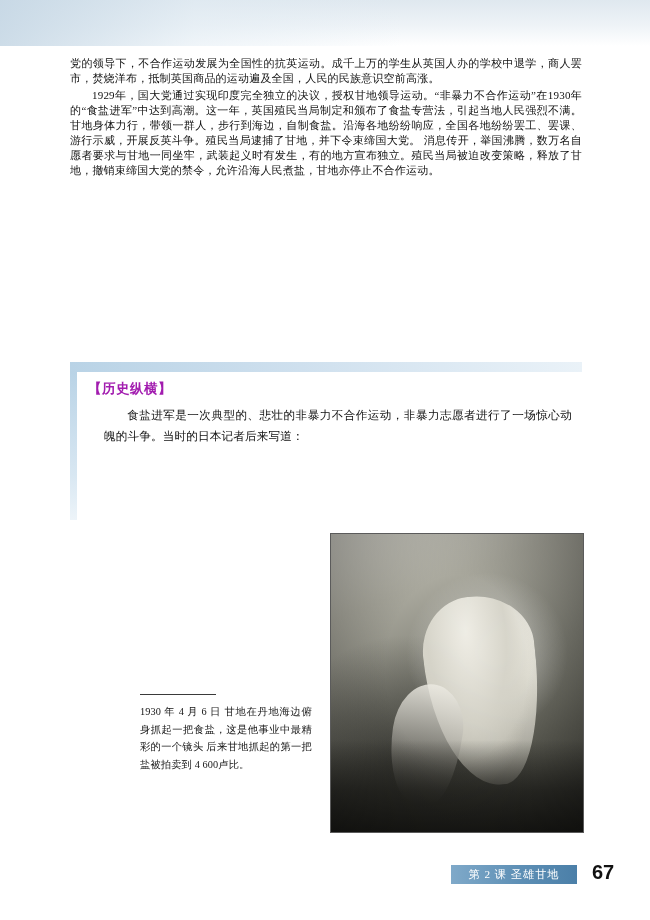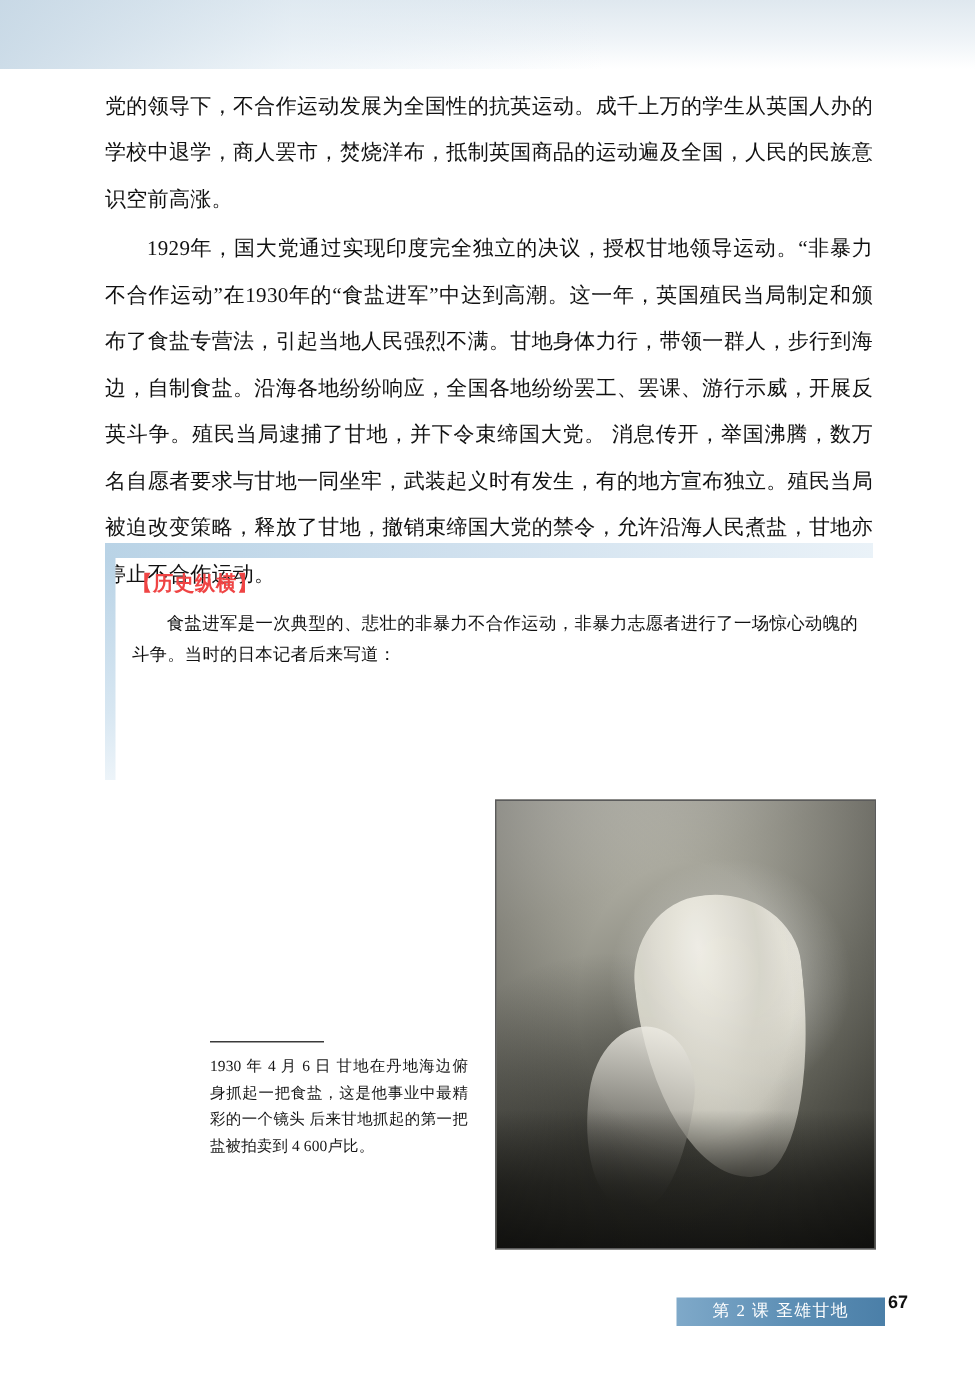--- a/index.html
+++ b/index.html
@@ -41,22 +41,22 @@
   }
   
   .content {
     position: absolute;
     left: 70px;
     top: 56px;
     width: 512px;
   }
   p.para {
     margin: 0 0 2px 0;
-    font-size: 14px;
-    line-height: 31px;
+    font-size: 11px;
+    line-height: 15px;
     text-align: justify;
     text-justify: inter-ideograph;
     text-indent: 2em;
     letter-spacing: 0.2px;
   }
   p.para.first { text-indent: 0; }
 
   
   .feature {
     position: absolute;
@@ -80,30 +80,30 @@
     height: 148px;
     background: linear-gradient(180deg, #b9d3e6 0%, #d8e7f2 70%, #edf4f9 100%);
   }
   .feature-title {
     position: absolute;
     left: 18px;
     top: 18px;
     font-size: 13.5px;
     font-weight: bold;
     letter-spacing: 0.5px;
-    color: #ef4444;
+    color: #a21caf;
   }
   .feature-body {
     position: absolute;
     left: 18px;
     top: 44px;
     width: 484px;
   }
   .feature-body p {
-    margin: 0 0 1px 0;
+    margin: 0 0 1px 16px;
     font-size: 11.6px;
     line-height: 20.5px;
     text-align: justify;
     text-justify: inter-ideograph;
     text-indent: 2em;
     letter-spacing: 0.15px;
   }
   .feature-body p.quote {
     text-indent: 2em;
   }
@@ -184,37 +184,37 @@
     text-justify: inter-ideograph;
     color: #151515;
     letter-spacing: 0.1px;
   }
 
   
   .footer-tab {
     position: absolute;
     left: 451px;
     top: 865px;
-    width: 139px;
+    width: 126px;
     height: 19px;
     background: linear-gradient(90deg, #7fa9c9 0%, #5d8fb5 55%, #4b7fa8 100%);
   }
   .footer-tab span {
     display: block;
     color: #ffffff;
     font-size: 11.2px;
     line-height: 19px;
     text-align: center;
     letter-spacing: 1px;
   }
   .page-number {
     position: absolute;
     left: 592px;
     top: 861px;
-    font-size: 12px;
+    font-size: 20px;
     font-weight: bold;
     color: #111;
     font-family: "Liberation Sans", sans-serif;
   }
 </style>
 </head>
 <body>
 
 <div class="page">
 

